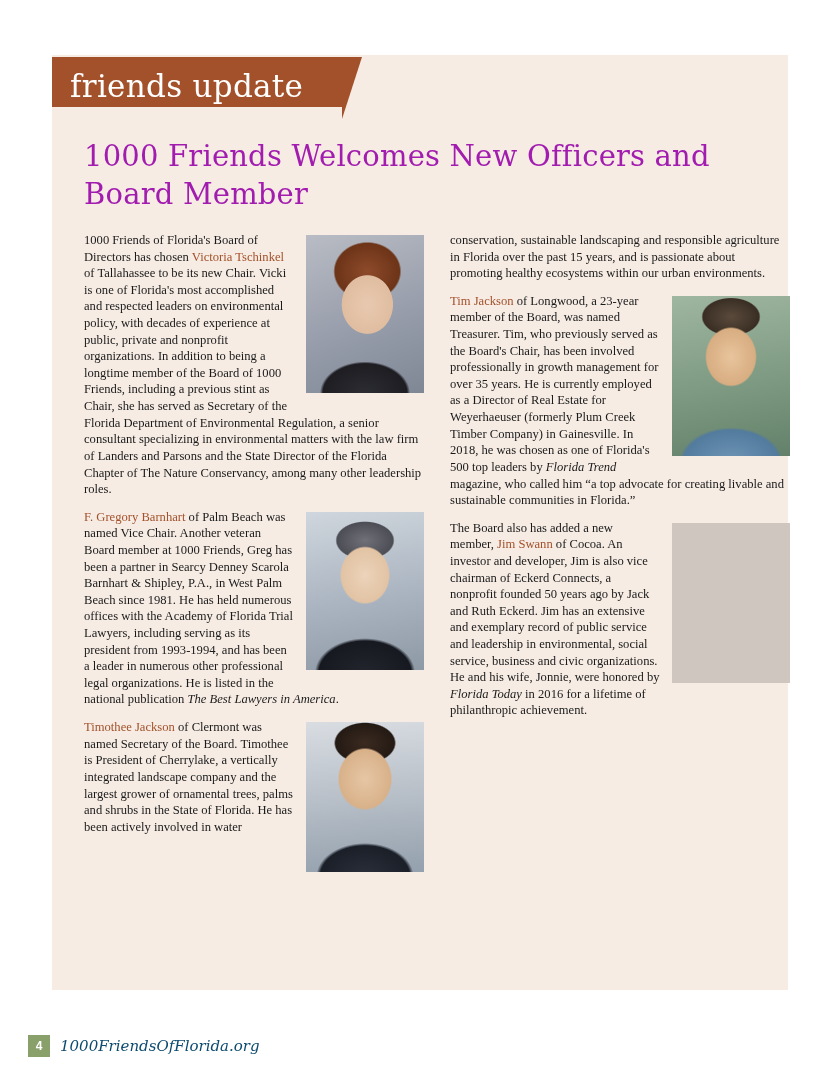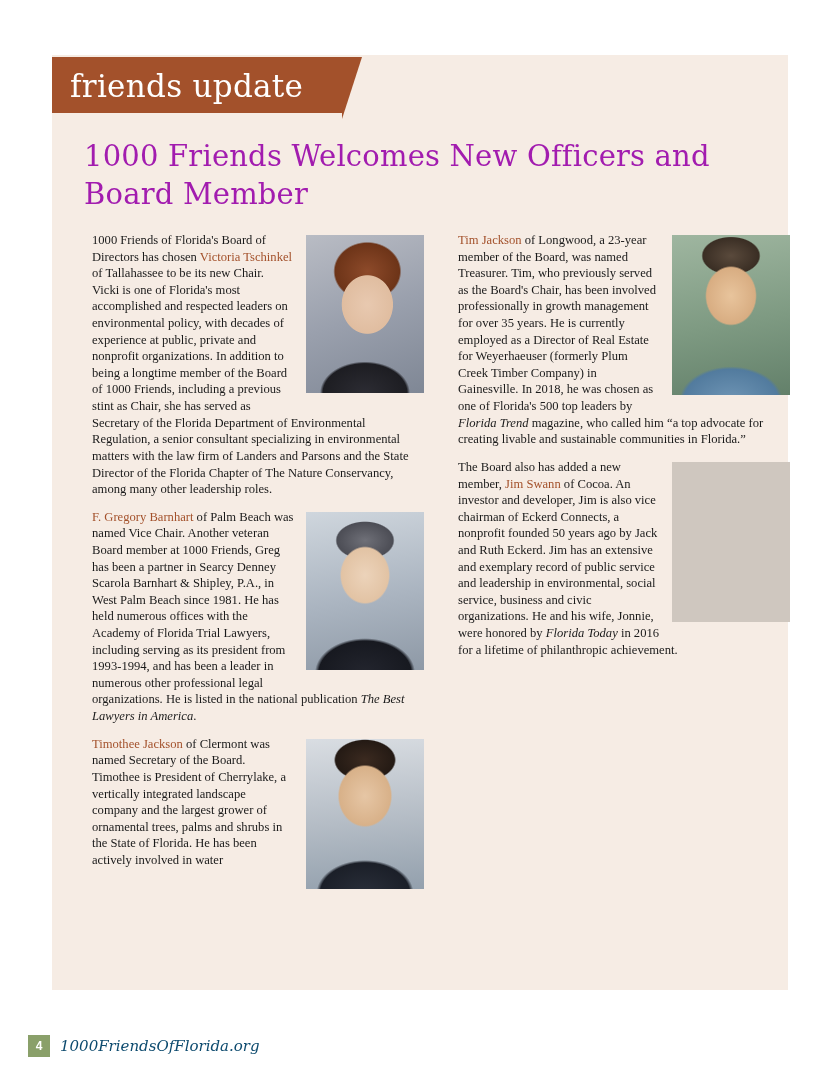--- a/index.html
+++ b/index.html
@@ -22,21 +22,21 @@
     width: 736px;
     height: 935px;
     background: #f6ece4;
   }
   
   .header-tab {
     position: absolute;
     left: 52px;
     top: 57px;
     width: 290px;
-    height: 56px;
+    height: 50px;
     background: #a3512b;
   }
   .header-tab .tab-corner {
     position: absolute;
     right: -20px;
     top: 0;
     width: 0;
     height: 0;
     border-top: 62px solid #a3512b;
     border-right: 20px solid transparent;
@@ -70,21 +70,21 @@
     width: 340px;
     font-size: 12.6px;
     line-height: 1.32;
     color: #1a1a1a;
     text-align: left;
   }
   .col-left { left: 84px; }
   .col-right { left: 450px; }
 
   .col p {
-    margin: 0 0 11px 8px;
+    margin: 0 0 11px 0;
   }
   .name {
     color: #a3512b;
   }
   .ital {
     font-style: italic;
   }
   
   .photo {
     background: #cfc7bf;
@@ -193,20 +193,21 @@
   <div class="photo right ph-greg"></div>
   <p><span class="name">F. Gregory Barnhart</span><span> of Palm Beach was named Vice Chair. Another veteran Board member at 1000 Friends, Greg has been a partner in Searcy Denney Scarola Barnhart &amp; Shipley, P.A., in West Palm Beach since 1981. He has held numerous offices with the Academy of Florida Trial Lawyers, including serving as its president from 1993-1994, and has been a leader in numerous other professional legal organizations. He is listed in the national publication </span><span class="ital">The Best Lawyers in America</span><span>.</span></p>
 
   <div class="photo right ph-timothee"></div>
   <p><span class="name">Timothee Jackson</span><span> of Clermont was named Secretary of the Board. Timothee is President of Cherrylake, a vertically integrated landscape company and the largest grower of ornamental trees, palms and shrubs in the State of Florida. He has been actively involved in water</span></p>
 
 </div>
 
 <div class="col col-right clearfix">
 
+  <p>conservation, sustainable landscaping and responsible agriculture in Florida over the past 15 years, and is passionate about promoting healthy ecosystems within our urban environments.</p>
 
   <div class="photo right ph-tim"></div>
   <p><span class="name">Tim Jackson</span><span> of Longwood, a 23-year member of the Board, was named Treasurer. Tim, who previously served as the Board's Chair, has been involved professionally in growth management for over 35 years. He is currently employed as a Director of Real Estate for Weyerhaeuser (formerly Plum Creek Timber Company) in Gainesville. In 2018, he was chosen as one of Florida's 500 top leaders by </span><span class="ital">Florida Trend</span><span> magazine, who called him “a top advocate for creating livable and sustainable communities in Florida.”</span></p>
 
   <div class="photo right ph-jim"></div>
   <p><span>The Board also has added a new member, </span><span class="name">Jim Swann</span><span> of Cocoa. An investor and developer, Jim is also vice chairman of Eckerd Connects, a nonprofit founded 50 years ago by Jack and Ruth Eckerd. Jim has an extensive and exemplary record of public service and leadership in environmental, social service, business and civic organizations. He and his wife, Jonnie, were honored by </span><span class="ital">Florida Today</span><span> in 2016 for a lifetime of philanthropic achievement.</span></p>
 
 
 </div>
 

